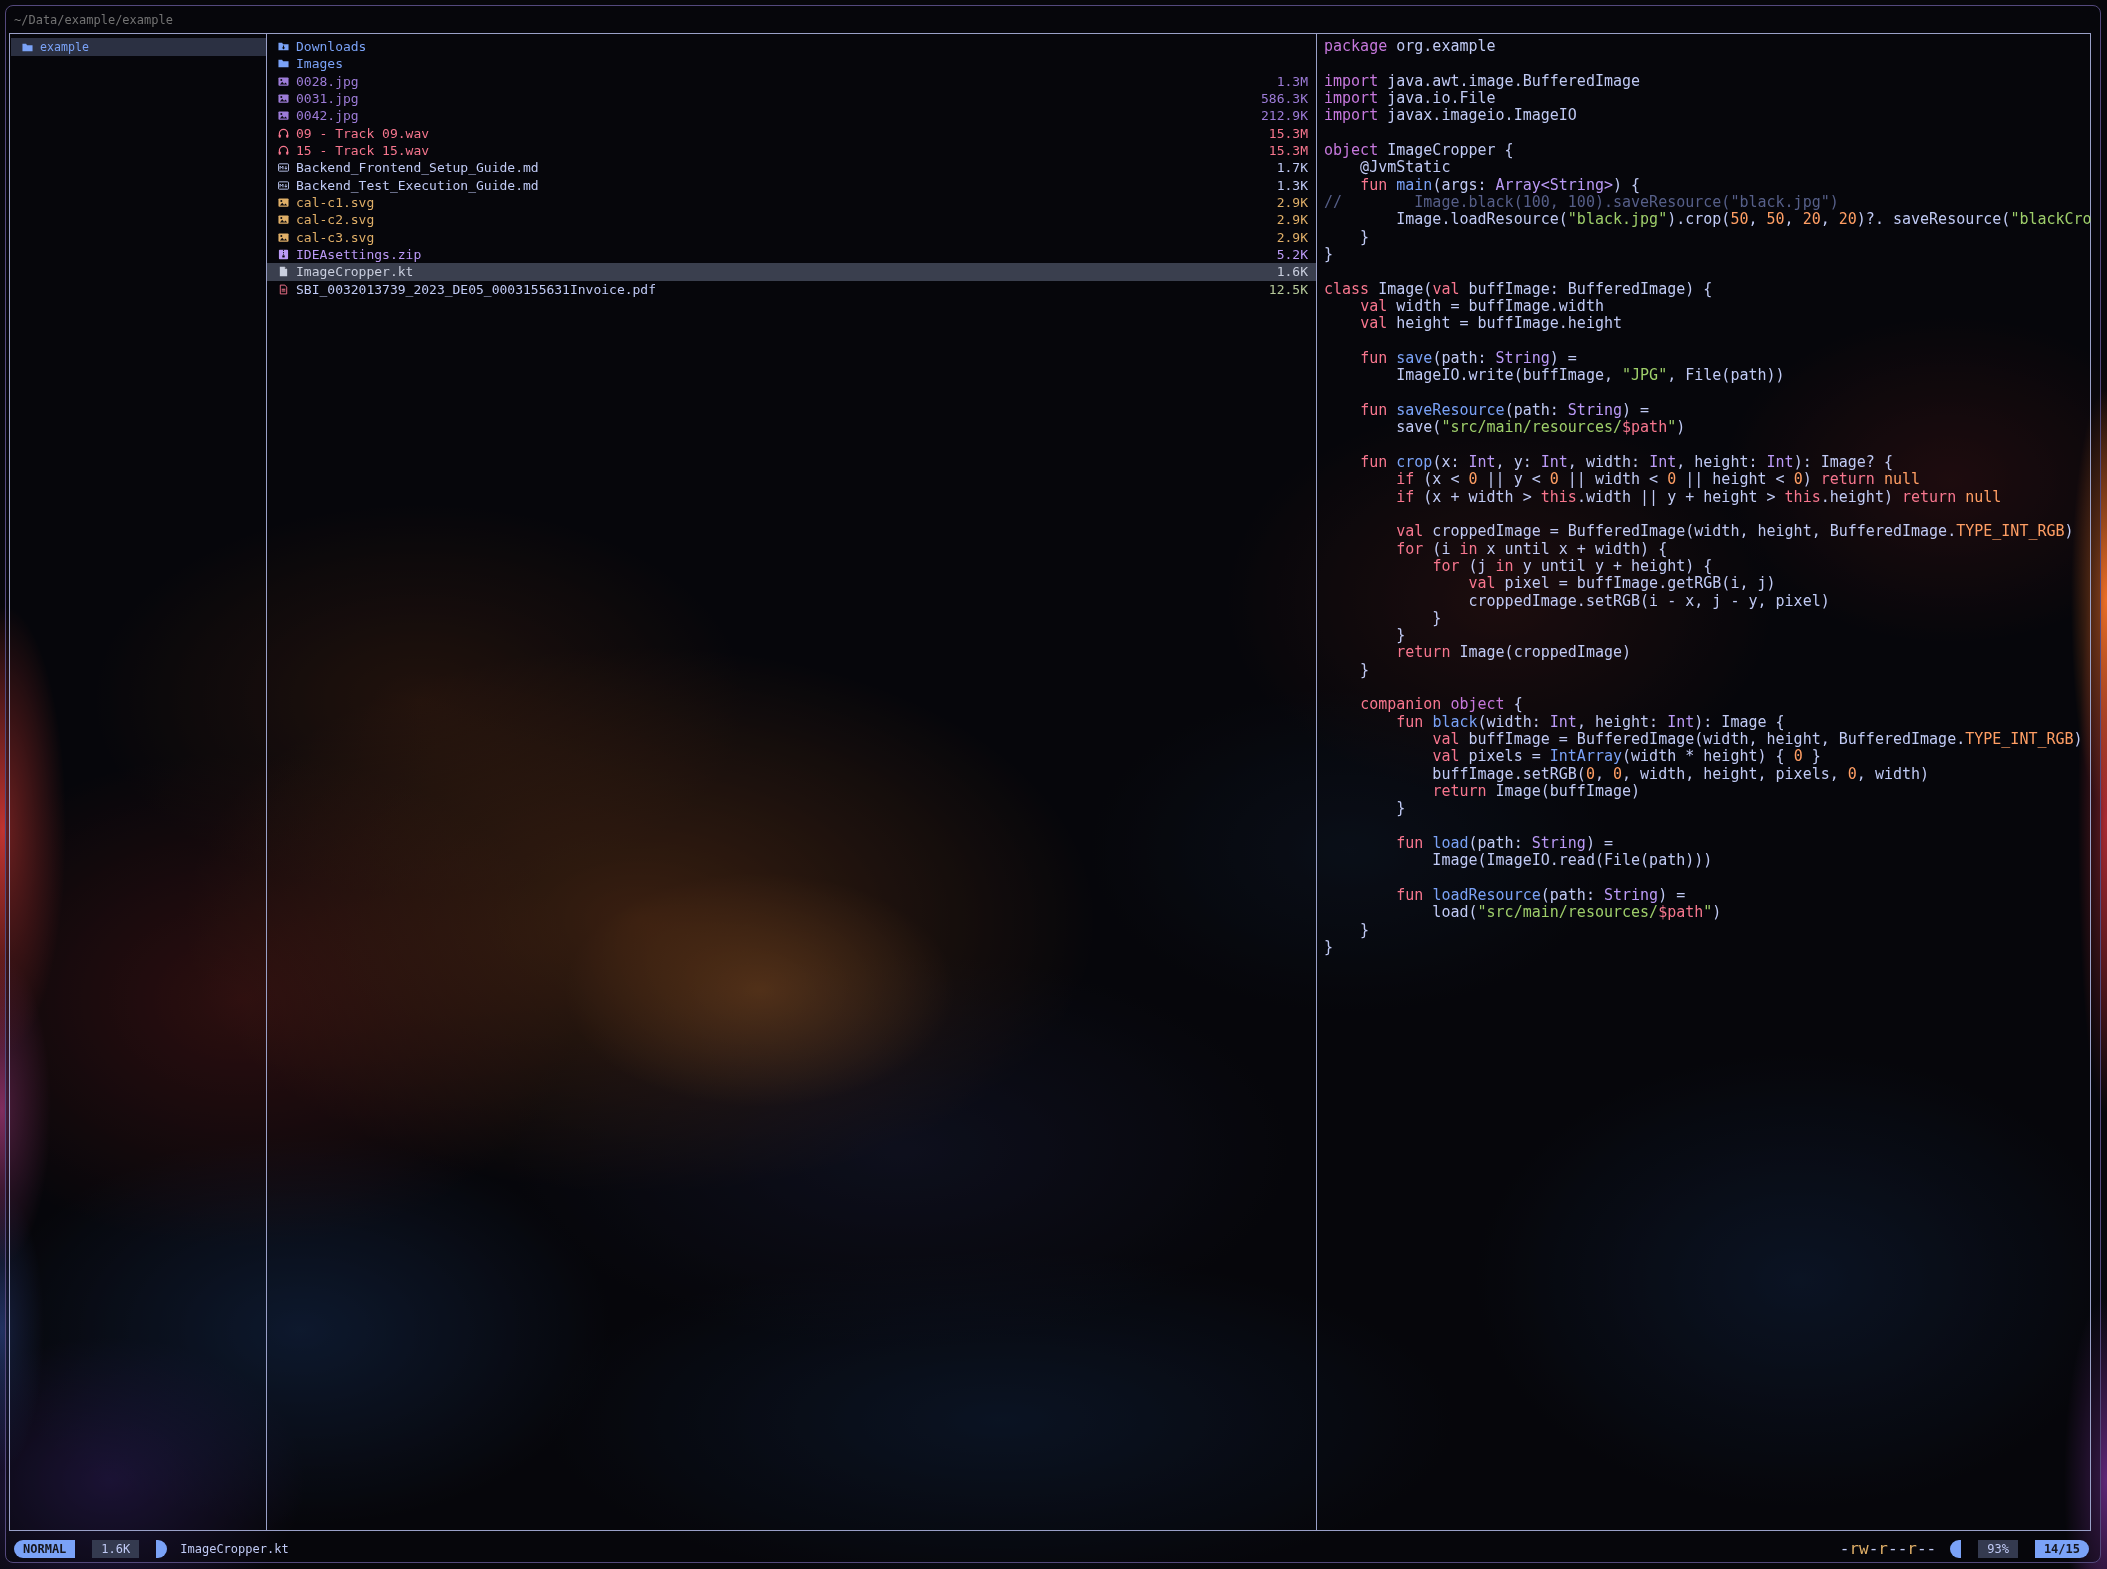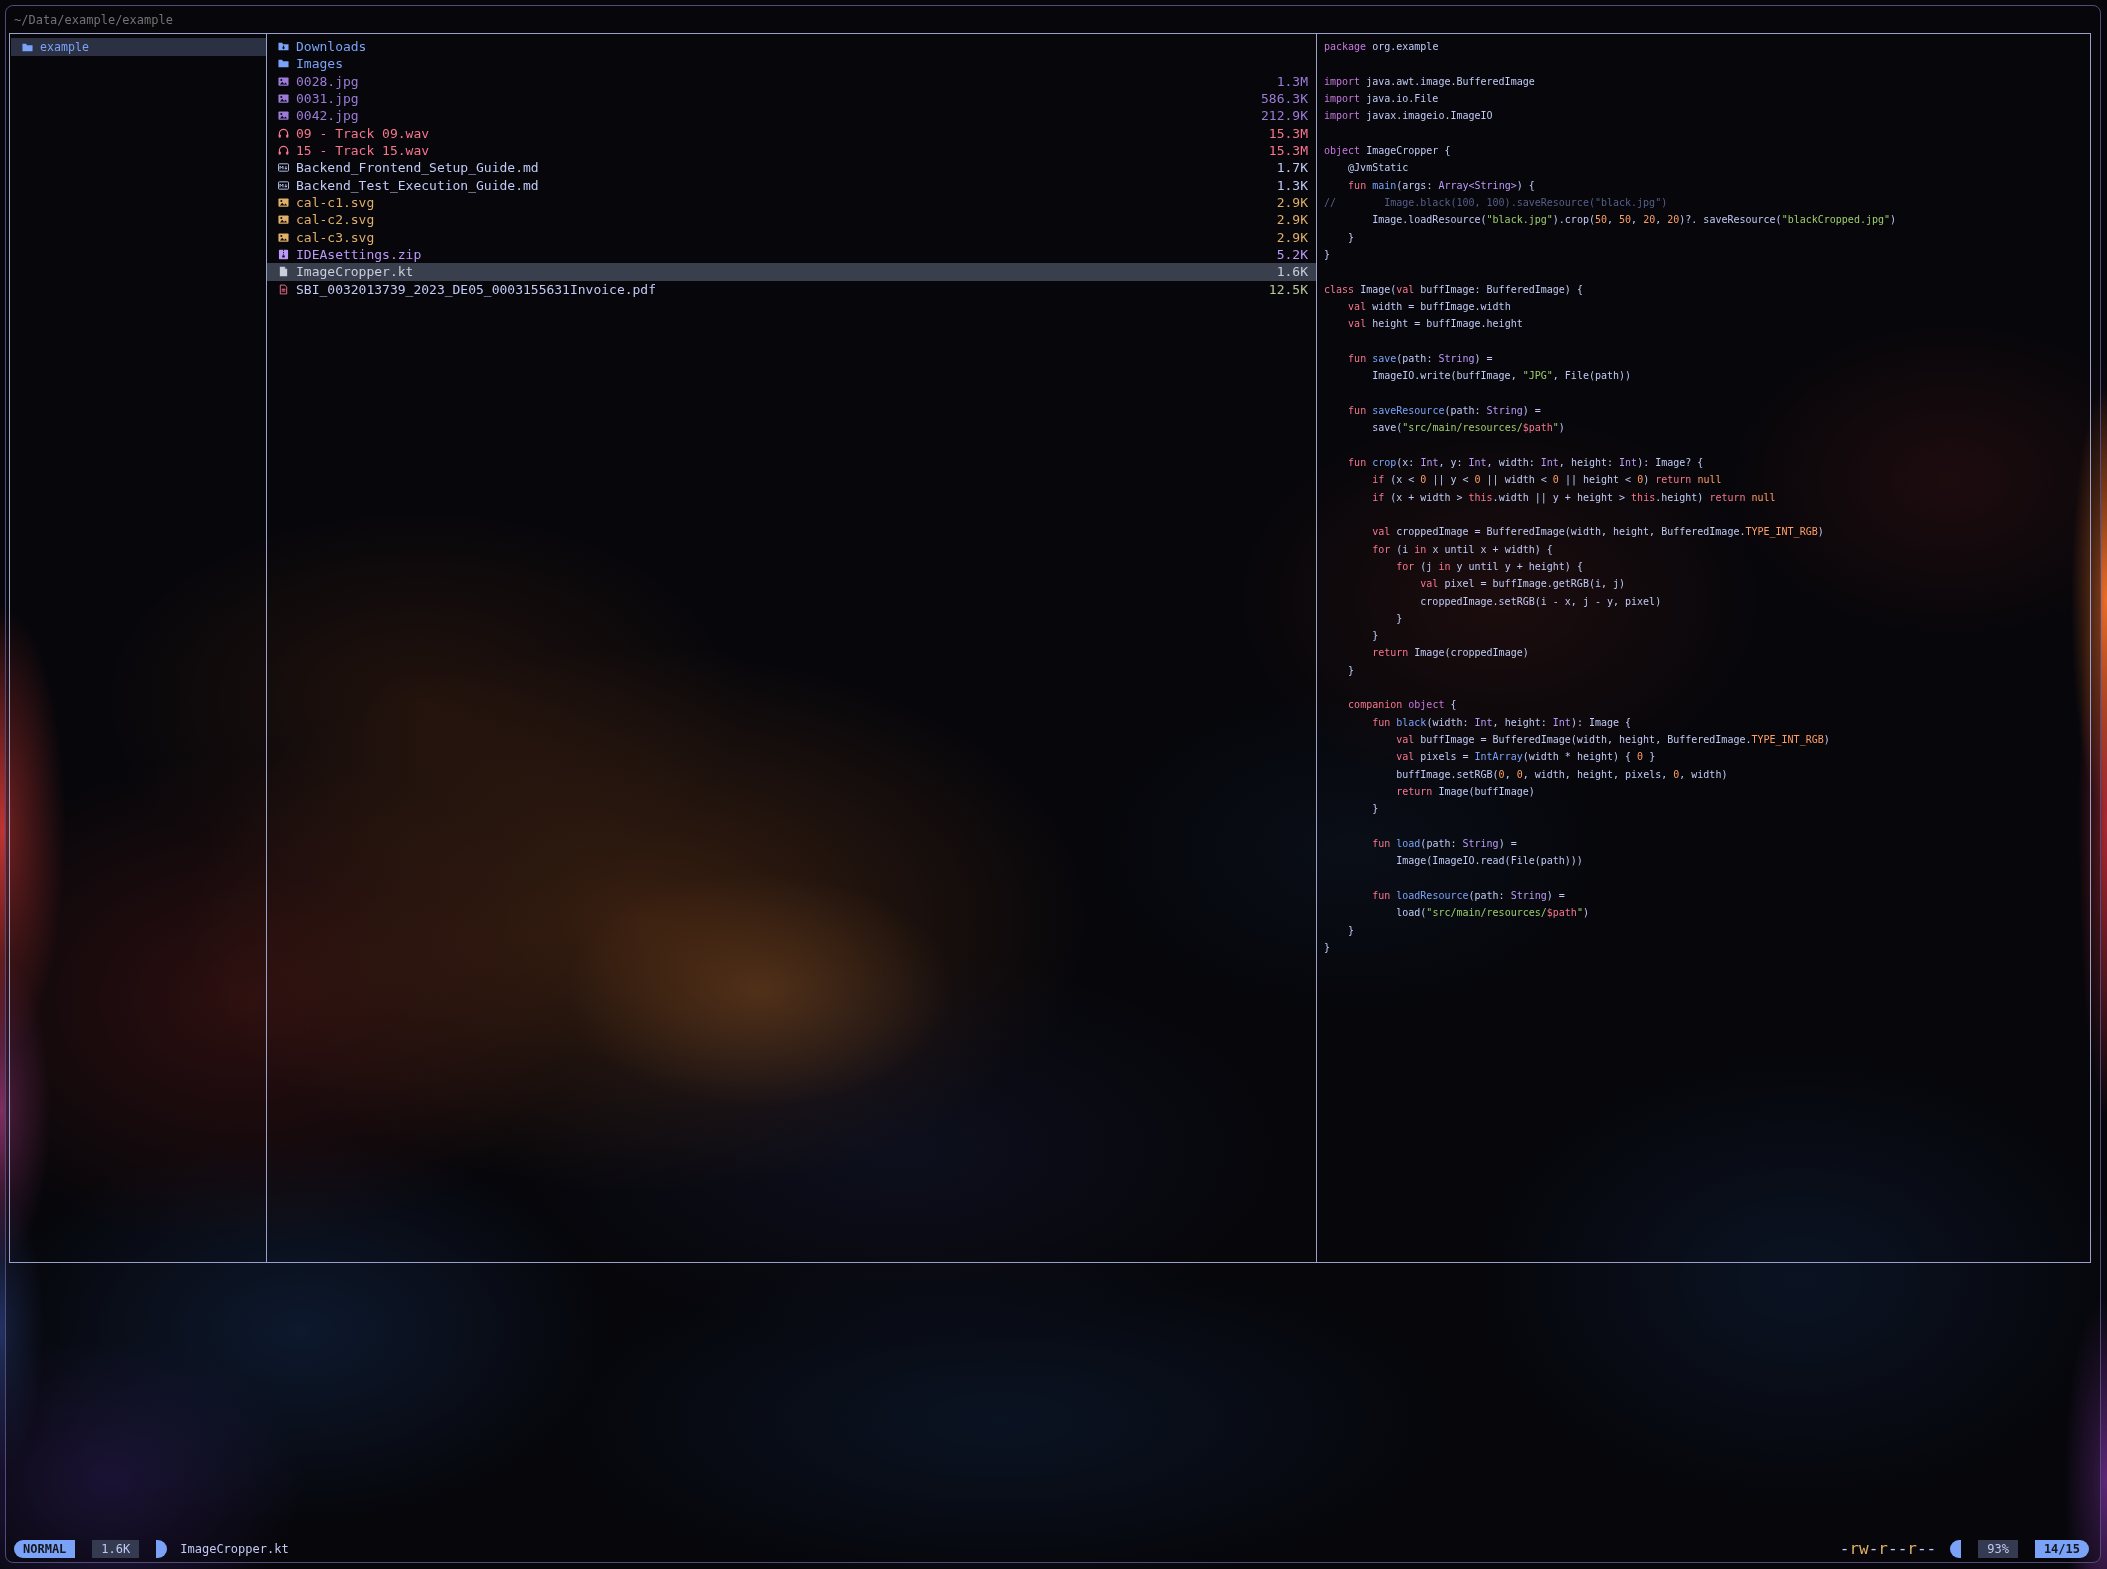--- a/index.html
+++ b/index.html
@@ -31,21 +31,21 @@
   .terminal {
     position:absolute; left:5px; top:5px; width:2096px; height:1558px;
     background:rgba(6,6,11,0.45);
     border:1.5px solid #54497d; border-radius:8px;
   }
   .titlebar {
     position:absolute; left:8px; top:2px; height:25px; line-height:25px;
     font-size:12px; color:#737373; white-space:pre;
   }
   .innerbox {
-    position:absolute; left:3px; top:27px; width:2082px; height:1230px;
+    position:absolute; left:3px; top:27px; width:2082px; height:1498px;
     border:1px solid #9aa0c8;
   }
   .sep { position:absolute; top:0; width:1px; height:100%; background:#9aa0c8; }
   .sep1 { left:256px; }
   .sep2 { left:1306px; }
   .pane { position:absolute; top:0; height:100%; overflow:hidden; }
   .pane-parent  { left:1px;    width:255px; padding-top:4px; }
   .pane-files   { left:257px;  width:1049px; padding-top:4px; }
   .pane-preview { left:1307px; width:774px; padding-top:4px; }
 
@@ -58,21 +58,21 @@
     height:17.33px; display:flex; align-items:center;
     font-size:13px; padding:0 8px 0 10px; white-space:pre;
   }
   .frow.sel { background:#3a3f4e; }
   .frow .fname { flex:1 1 auto; overflow:hidden; white-space:pre; }
   .frow .fsize { flex:0 0 auto; text-align:right; }
   .ficon { width:13px; height:13px; flex:0 0 13px; margin-right:6px; display:inline-flex; align-items:center; justify-content:center; }
   .ficon svg { width:11px; height:11px; display:block; }
   .pane-parent .ficon { margin-right:6px; margin-left:2px; }
 
-  .cline { height:17.33px; line-height:17.33px; font-size:10px; white-space:pre; padding-left:7px; color:#c0caf5; }
+  .cline { height:17.33px; line-height:17.33px; font-size:15px; white-space:pre; padding-left:7px; color:#c0caf5; }
 
   
   .kw   { color:#f7768e; }
   .kwm  { color:#c678dd; }
   .fn   { color:#7aa2f7; }
   .ty   { color:#bb9af7; }
   .str  { color:#9ece6a; }
   .num  { color:#ff9e64; }
   .cmt  { color:#565f89; }
   .pl   { color:#c0caf5; }

